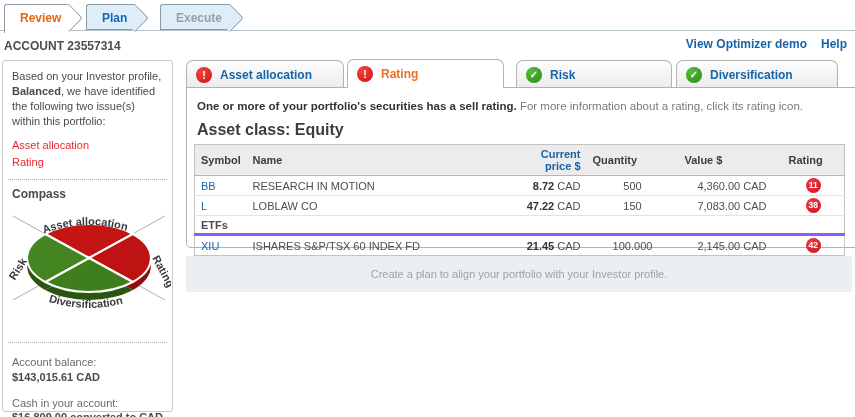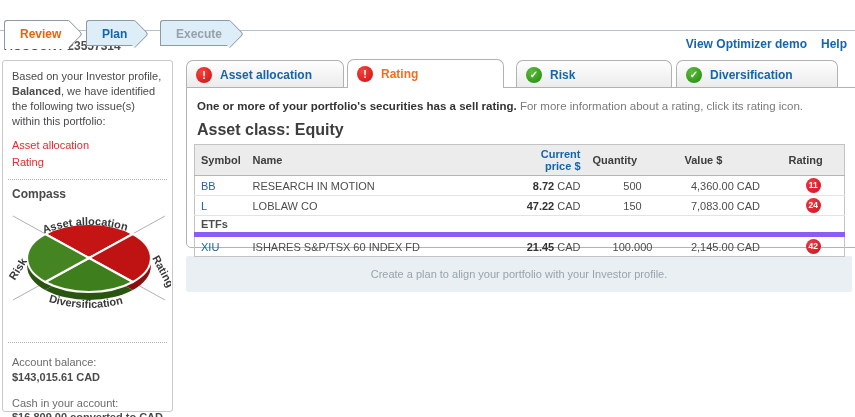--- a/index.html
+++ b/index.html
@@ -2,21 +2,21 @@
 <html><head>
 <meta charset="utf-8">
 <style>
   * { margin:0; padding:0; box-sizing:border-box; }
   html,body { width:855px; height:417px; background:#fff; font-family:"Liberation Sans", sans-serif; }
   #app { position:relative; width:855px; height:417px; overflow:hidden; background:#fff; }
 
   
   .crumb-bar { position:absolute; top:0; left:0; width:855px; height:31px; border-bottom:1px solid #b3c1cb; background:#fff; }
   .crumb { position:absolute; top:4px; height:26px; line-height:26px; font-size:12px; font-weight:bold;
-           padding:0 8px 0 15px; border:1px solid #8d9aa5; border-right:none; border-radius:3px 0 0 0; cursor:pointer;margin-top:16px; }
+           padding:0 8px 0 15px; border:1px solid #8d9aa5; border-right:none; border-radius:3px 0 0 0; cursor:pointer; }
   .crumb::after { content:""; position:absolute; right:-10px; top:3.2px; width:19px; height:19px;
                   transform:rotate(45deg); background:inherit; border-top:1px solid #8d9aa5;
                   border-right:1px solid #8d9aa5; border-radius:0 4px 0 0; z-index:-0; }
   .crumb span { position:relative; z-index:2; }
   .crumb.review  { left:4px;  background:#fff;    color:#e8650d; z-index:6; height:29px; border-bottom:none; }
   .crumb.plan    { left:86px; background:#ddeef9; color:#1565ad; z-index:4; }
   .crumb.execute { left:160px;background:#ddeef9; color:#97a1a8; z-index:2; }
 
   .refresh-btn { position:absolute; top:4px; right:7px; height:23px; padding:0 13px; border:1px solid #0d4f91;
                  border-radius:12px; background:linear-gradient(#4594da,#1766ae 55%,#0f569c); color:#fff;
@@ -57,25 +57,25 @@
            border-radius:0 5px 5px 5px; background:#fff; z-index:1; }
   .sell-msg { margin:12px 10px 0; font-size:11.5px; color:#7a7a7a; }
   .sell-msg b { color:#333; }
   .asset-class { margin:9px 10px 5px; font-size:16px; font-weight:bold; color:#3d3d3d; }
 
   table.holdings { width:650px; margin:0 7px; border-collapse:collapse; font-size:11px; border:1px solid #c3c3c3; table-layout:fixed; }
   .holdings th { background:#ececec; color:#3d3d3d; font-weight:bold; padding:3px 6px; height:26px;
                  border-bottom:1px solid #b5b5b5; text-align:left; vertical-align:middle; }
   .holdings td { padding:2px 6px; height:19px; color:#4d4d4d; vertical-align:middle; }
   .holdings tbody tr { border-bottom:1px solid #e3e3e3; }
-  .holdings tbody tr.section-row { border-bottom:5px solid #8b5cf6; }
+  .holdings tbody tr.section-row { border-bottom:3px solid #8b5cf6; }
   .holdings tbody tr:last-child { border-bottom:none;padding-left:31px; }
   .col-price, .td-price { text-align:right; }
   .col-qty, .td-qty { text-align:center; }
-  .col-value, .td-value { text-align:center; padding-right:16px !important; }
+  .col-value, .td-value { text-align:right; padding-right:16px !important; }
   .col-rating, .td-rating { text-align:center; }
   .sym-link { color:#1565ad; text-decoration:none; cursor:pointer; }
   .price-b { font-weight:bold; color:#333; }
   .hdr-price-link { color:#1565ad; cursor:pointer; display:block; }
   .hdr-price-link span { display:block; text-align:right; }
   .section-cell { font-weight:bold; color:#3d3d3d; }
   .rating-badge { display:inline-block; width:15px; height:15px; border-radius:50%;
                   background:radial-gradient(circle at 35% 30%, #ee3a44, #ce101e); color:#fff;
                   font-size:8.5px; font-weight:bold; line-height:15px; text-align:center; cursor:pointer; }
 
@@ -215,21 +215,21 @@
           <td class="td-qty">500</td>
           <td class="td-value">4,360.00 CAD</td>
           <td class="td-rating"><span class="rating-badge">11</span></td>
         </tr>
         <tr>
           <td><a class="sym-link">L</a></td>
           <td>LOBLAW CO</td>
           <td class="td-price"><span class="price-b">47.22</span> <span>CAD</span></td>
           <td class="td-qty">150</td>
           <td class="td-value">7,083.00 CAD</td>
-          <td class="td-rating"><span class="rating-badge">24</span></td>
+          <td class="td-rating"><span class="rating-badge">38</span></td>
         </tr>
         <tr class="section-row">
           <td class="section-cell" colspan="6">ETFs</td>
         </tr>
         <tr>
           <td><a class="sym-link">XIU</a></td>
           <td>ISHARES S&amp;P/TSX 60 INDEX FD</td>
           <td class="td-price"><span class="price-b">21.45</span> <span>CAD</span></td>
           <td class="td-qty">100.000</td>
           <td class="td-value">2,145.00 CAD</td>

